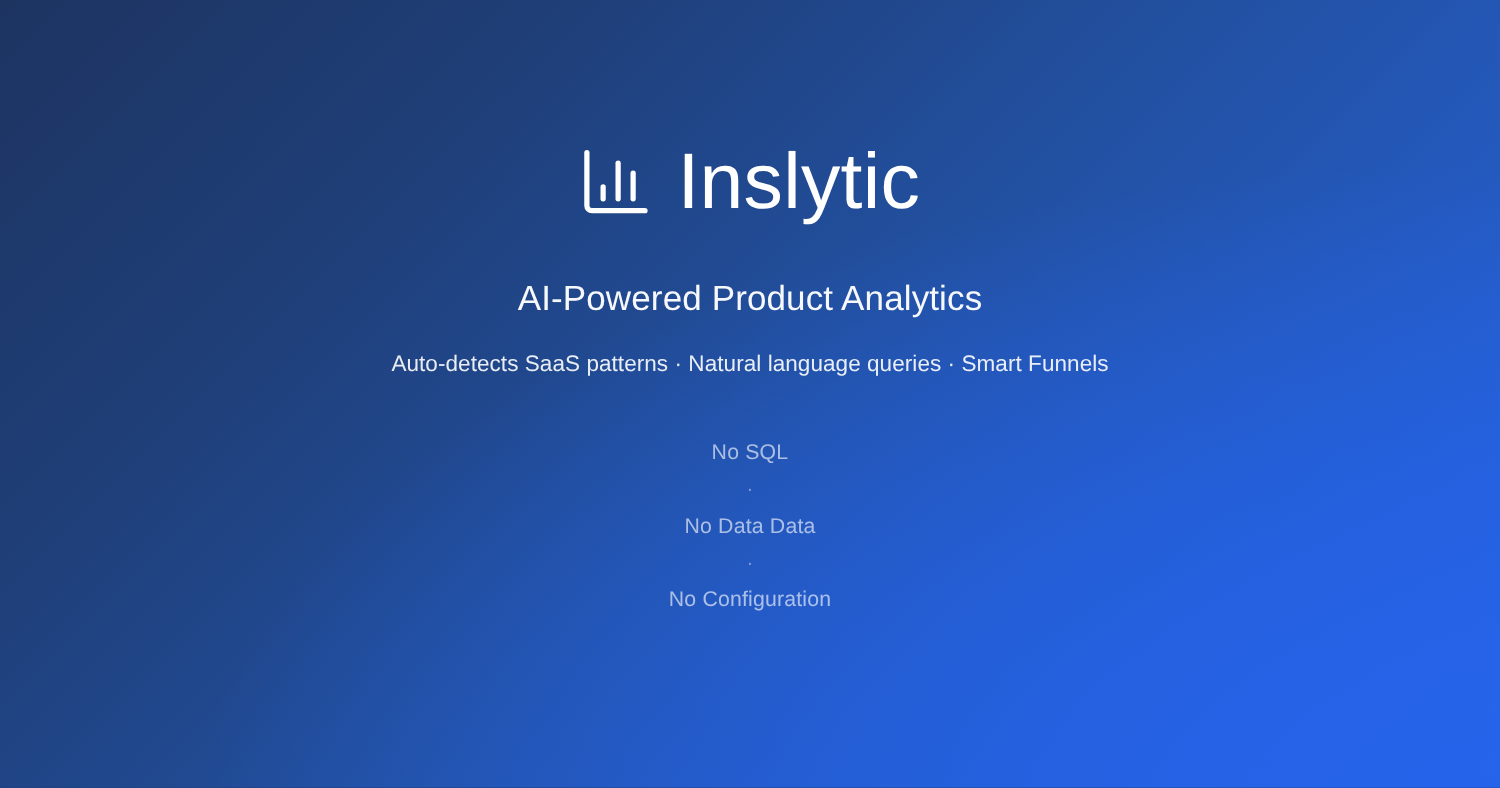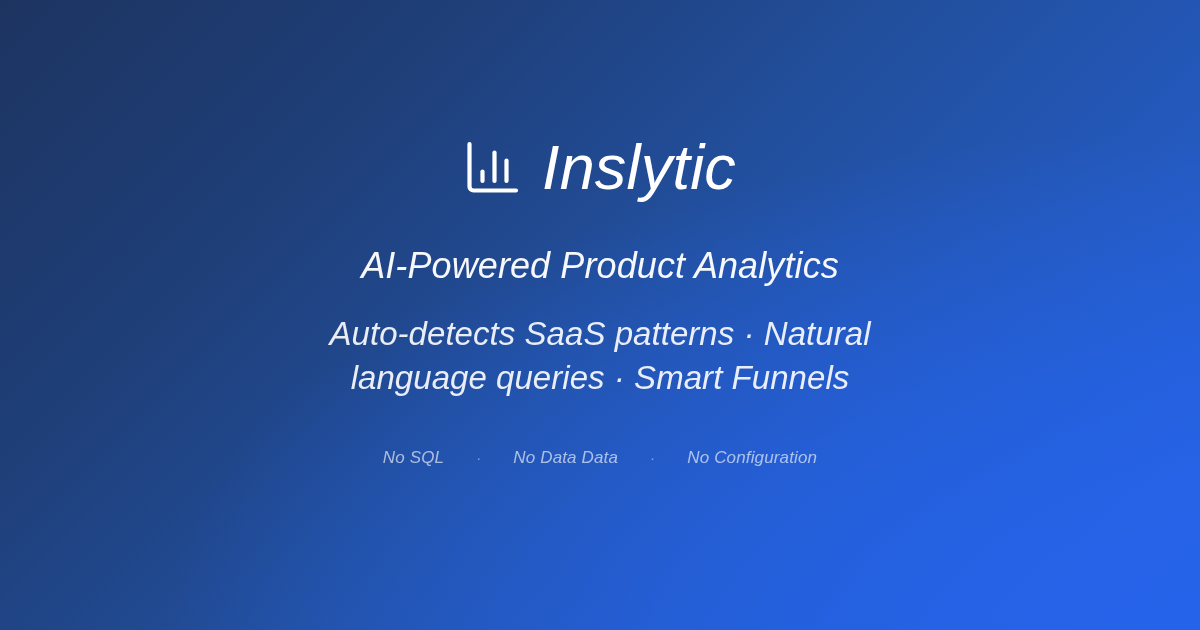--- a/index.html
+++ b/index.html
@@ -23,21 +23,20 @@
 
   .hero {
     width: 1200px;
     height: 630px;
     display: flex;
     flex-direction: column;
     align-items: center;
     justify-content: center;
     text-align: center;
     padding: 0 100px;
-    font-style: italic;
   }
 
   
   .logo-row {
     display: flex;
     align-items: center;
     justify-content: center;
     gap: 22px;
     margin-top: -26px;
     margin-bottom: 44px;
@@ -54,49 +53,50 @@
     font-size: 63px;
     font-weight: 300;
     letter-spacing: 0.2px;
     line-height: 1;
     color: #ffffff;
     white-space: nowrap;
   }
 
   
   .headline {
-    font-size: 36px;
+    font-size: 28px;
     font-weight: 400;
     line-height: 1.25;
     color: rgba(255,255,255,0.96);
     letter-spacing: 0.1px;
     margin-bottom: 24px;
   }
 
   
   .tagline {
-    font-size: 33px;
+    font-size: 18px;
     font-weight: 400;
     line-height: 1.32;
     color: rgba(255,255,255,0.90);
     max-width: 650px;
     letter-spacing: 0.05px;
     margin-bottom: 48px;
   }
 
   
   .features {
     display: flex;
     align-items: center;
     justify-content: center;
-    gap: 0;
+    gap: 12px;
     font-size: 17px;
     font-weight: 400;
     color: rgba(255,255,255,0.62);
     letter-spacing: 0.15px;
+    flex-direction: column;
   }
 
   .feature-item { padding: 0 0; white-space: nowrap; }
 
   .feature-sep {
     color: rgba(255,255,255,0.45);
     padding: 0 32px;
     font-size: 15px;
     line-height: 1;
   }

